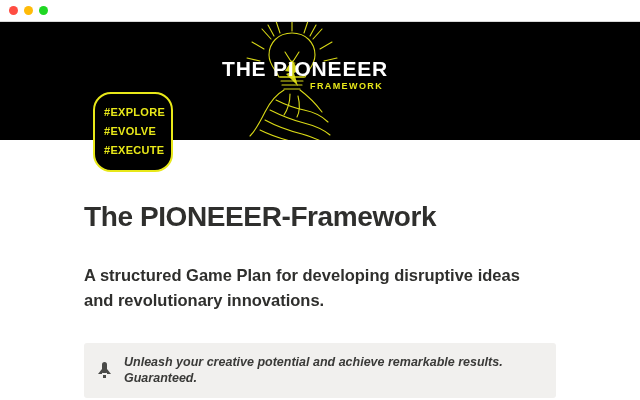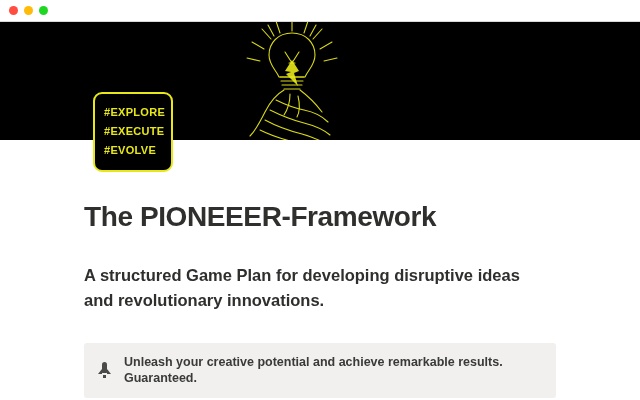--- a/index.html
+++ b/index.html
@@ -89,21 +89,21 @@
 
   
   .hashbox {
     position: absolute;
     left: 93px;
     top: 92px;
     width: 80px;
     height: 80px;
     background: #000000;
     border: 2px solid #e8e819;
-    border-radius: 9px;
+    border-radius: 18px;
     padding: 9px 0 0 9px;
     z-index: 5;
   }
   .hashbox div {
     color: #e8e819;
     font-size: 11px;
     font-weight: bold;
     letter-spacing: 0.3px;
     line-height: 19px;
     white-space: nowrap;
@@ -174,20 +174,21 @@
   }
   .callout-icon .flame {
     position: absolute;
     left: 5px; top: 14px;
     width: 3px; height: 3px;
     background: #4a4a48;
   }
   .callout-text {
     font-size: 12.5px;
     font-weight: bold;
+    font-style: italic;
     color: #3a3a38;
     line-height: 1.35;
   }
 </style>
 </head>
 <body>
 
 <div id="page">
 
   <div class="titlebar">
@@ -229,27 +230,31 @@
           <path d="M38 94 C48 99 60 104 72 107 C84 110 92 114 98 119"></path>
           <path d="M33 104 C44 110 58 115 70 118 C80 121 88 124 94 128"></path>
           <path d="M28 114 C38 119 50 123 62 126"></path>
           <path d="M58 78 C58 86 56 93 52 99"></path>
           <path d="M66 80 C68 88 68 95 65 101"></path>
         </g>
 
         <path d="M53 55 L60 44 L67 55 L62 57 L66 70 L54 58 L59 56 Z" fill="#e8e819" opacity="0.9"></path>
       </svg>
 
+      <div class="logo-text">
+        <div class="logo-main">THE PIONEEER</div>
+        <div class="logo-sub">FRAMEWORK</div>
+      </div>
     </div>
   </div>
 
   <div class="hashbox">
     <div>#EXPLORE</div>
+    <div>#EVOLVE</div>
     <div>#EXECUTE</div>
-    <div>#EVOLVE</div>
   </div>
 
   <div class="content">
 
     <h1 class="page-title">The PIONEEER-Framework</h1>
 
     <p class="lede">A structured Game Plan for developing disruptive ideas and revolutionary innovations.</p>
 
     <div class="callout">
       <span class="callout-icon">

